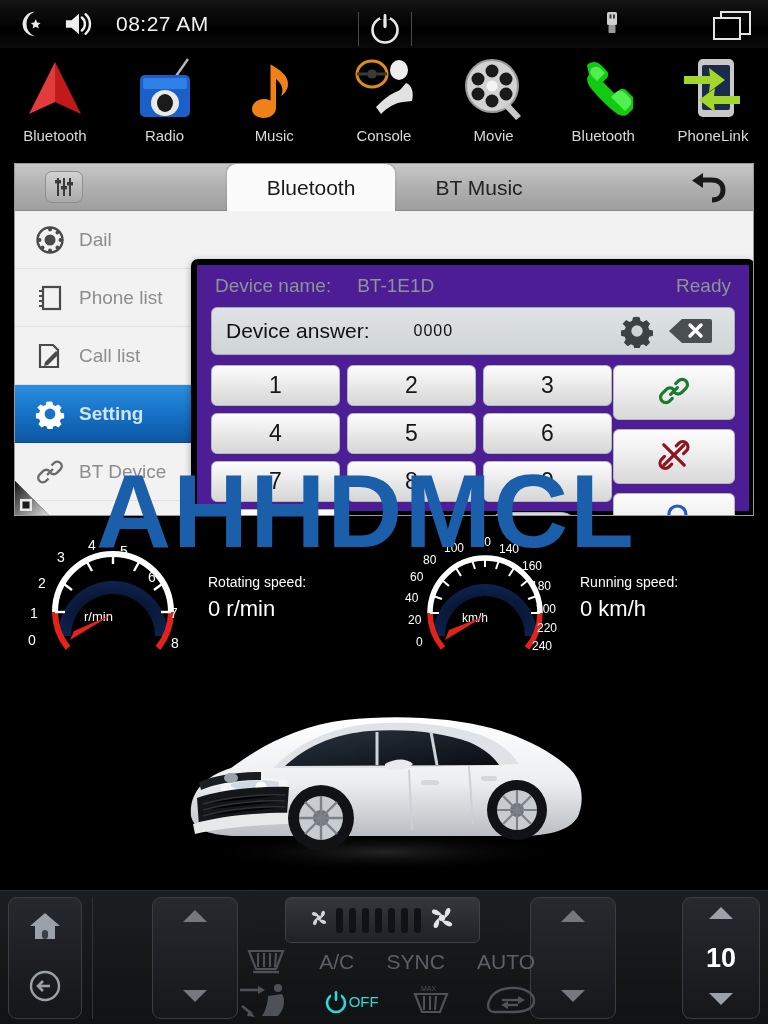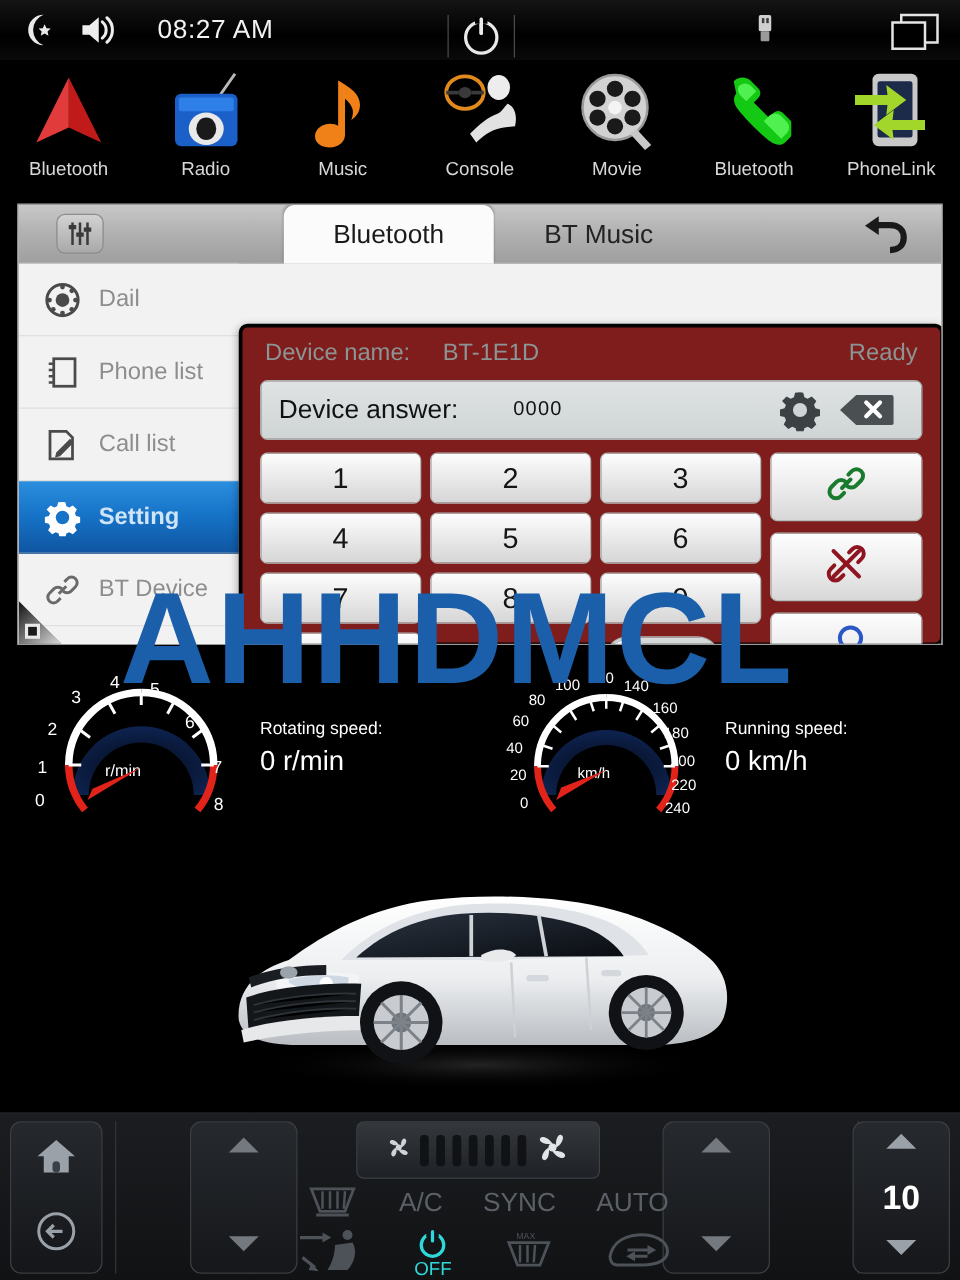--- a/index.html
+++ b/index.html
@@ -14,21 +14,21 @@
 
   
   .statusbar {
     position: absolute; left: 0; top: 0; width: 768px; height: 48px;
     background: linear-gradient(180deg, #141414 0%, #000 60%, #0a0a0a 100%);
     display: flex; align-items: center;
   }
   .sb-icon { color: #e8e8e8; display: flex; align-items: center; justify-content: center; }
   .sb-moon { margin-left: 14px; width: 34px; height: 34px; }
   .sb-vol { margin-left: 14px; width: 34px; height: 34px; }
-  .sb-time { margin-left: 30px; color: #f2f2f2; font-size: 21px; letter-spacing: .5px; text-align: right; }
+  .sb-time { margin-left: 20px; color: #f2f2f2; font-size: 21px; letter-spacing: .5px; text-align: right; }
   .sb-divider { width: 1px; height: 34px; background: #4a4a4a; }
   .sb-power { width: 44px; height: 44px; }
 
   
   .dock {
     position: absolute; left: 0; top: 48px; width: 768px; height: 108px;
     background: #000; display: flex; align-items: flex-start;
   }
   .app { width: 109.7px; display: flex; flex-direction: column; align-items: center;
          padding-top: 4px; cursor: pointer; }
@@ -83,22 +83,22 @@
     border-bottom: 1px solid #0d4a8c;
   }
   .side-item.active .si-lbl { color: #cfe4f7; font-weight: bold; }
 
   
   .curl { position: absolute; left: 0; bottom: 0; width: 44px; height: 44px; z-index: 6; }
 
   
   .pindlg {
     position: absolute; left: 176px; top: 48px; width: 564px; height: 258px;
-    background: #7f1d1d;
-    border: 3px solid #000000; border-radius: 7px;
+    background: #4c1d95;
+    border: 6px solid #000000; border-radius: 7px;
     box-shadow: 0 2px 7px rgba(0,0,0,.35);
   }
   .dev-row { height: 42px; display: flex; align-items: center; padding: 0 18px; }
   .dev-lbl { font-size: 19px; color: #8d9494; }
   .dev-name { font-size: 19px; color: #8d9494; margin-left: 26px; }
   .dev-status { font-size: 19px; color: #8d9494; margin-left: auto; }
 
   .pinbox {
     margin: 0 14px; height: 48px; border: 1px solid #a7aeae; border-radius: 6px;
     background: linear-gradient(180deg,#dfe3e3,#cfd4d4);
@@ -199,21 +199,21 @@
   .fanbar .seg { width: 7px; height: 25px; border-radius: 3px; background: #101215; }
   .cl-labels {
     position: absolute; left: 245px; top: 945px; width: 290px;
     display: flex; align-items: center; justify-content: space-between;
   }
   .cl-txt { color: #5b6066; font-size: 21px; cursor: pointer; }
   .cl-bottom {
     position: absolute; left: 238px; top: 980px; width: 300px;
     display: flex; align-items: center; justify-content: space-between;
   }
-  .pwr-off { display: flex; flex-direction: column; align-items: center; cursor: pointer; }
+  .pwr-off { display: flex; flex-direction: row; align-items: center; cursor: pointer; }
   .pwr-off .txt { color: #2fd9da; font-size: 15px; margin-top: -1px; }
 </style>
 </head>
 <body>
 
 <div id="screen">
 
   <div class="statusbar">
     <div class="sb-icon sb-moon">
       <svg width="30" height="30" viewBox="0 0 32 32">

